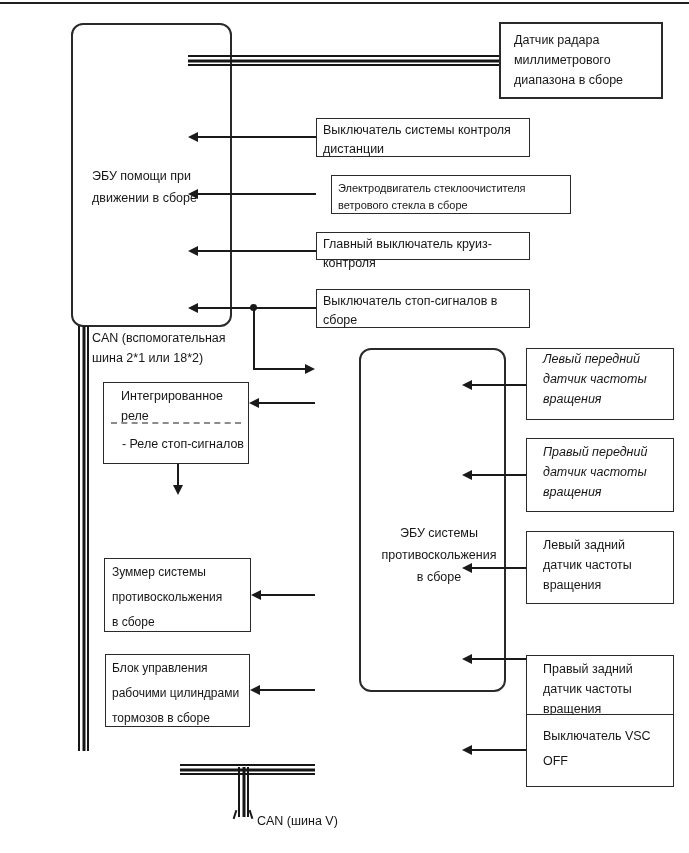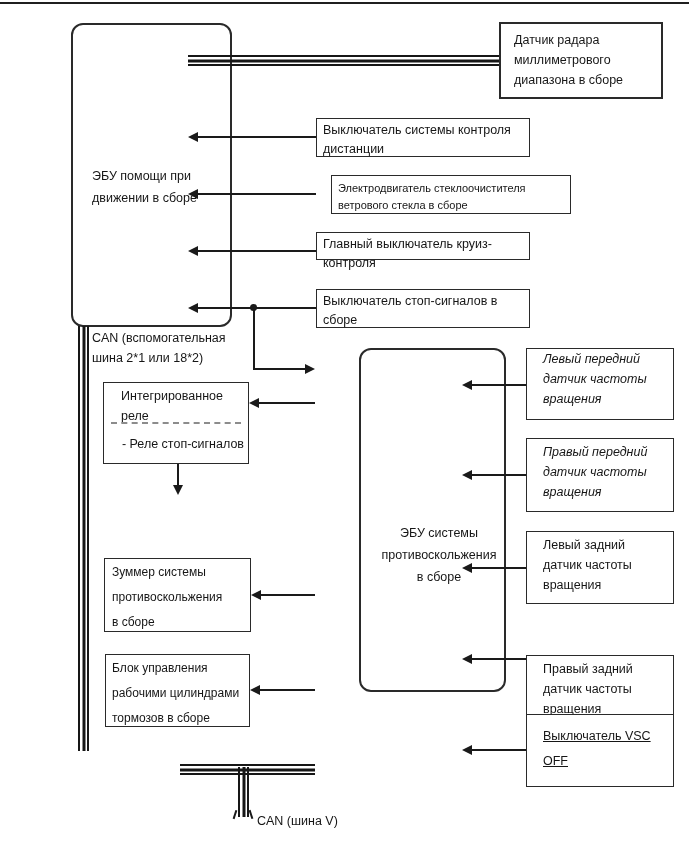--- a/index.html
+++ b/index.html
@@ -129,21 +129,21 @@
 вращения</div>
   </div>
 
   <div class="box" style="left:526px; top:623px; width:148px; height:73px;margin-top:32px;">
     <div class="lbl" style="left:16px; top:3px; width:128px;">Правый задний
 датчик частоты
 вращения</div>
   </div>
 
   <div class="box" style="left:526px; top:714px; width:148px; height:73px;">
-    <div class="lbl" style="left:16px; top:9px; width:128px; line-height:25px;text-decoration:underline;">Выключатель VSC
+    <div class="lbl" style="left:16px; top:9px; width:128px; line-height:25px;">Выключатель VSC
 OFF</div>
   </div>
 
   <div class="bus-h" style="left:188px; top:55px; width:311px;"></div>
   <div class="bus-v" style="left:78px; top:326px; height:425px;"></div>
   <div class="bus-h" style="left:180px; top:764px; width:135px;"></div>
   <div class="bus-v" style="left:238px; top:767px; height:50px;"></div>
   <div class="flare" style="left:234px; top:810px; transform:rotate(18deg);"></div>
   <div class="flare" style="left:250px; top:810px; transform:rotate(-18deg);"></div>
 

